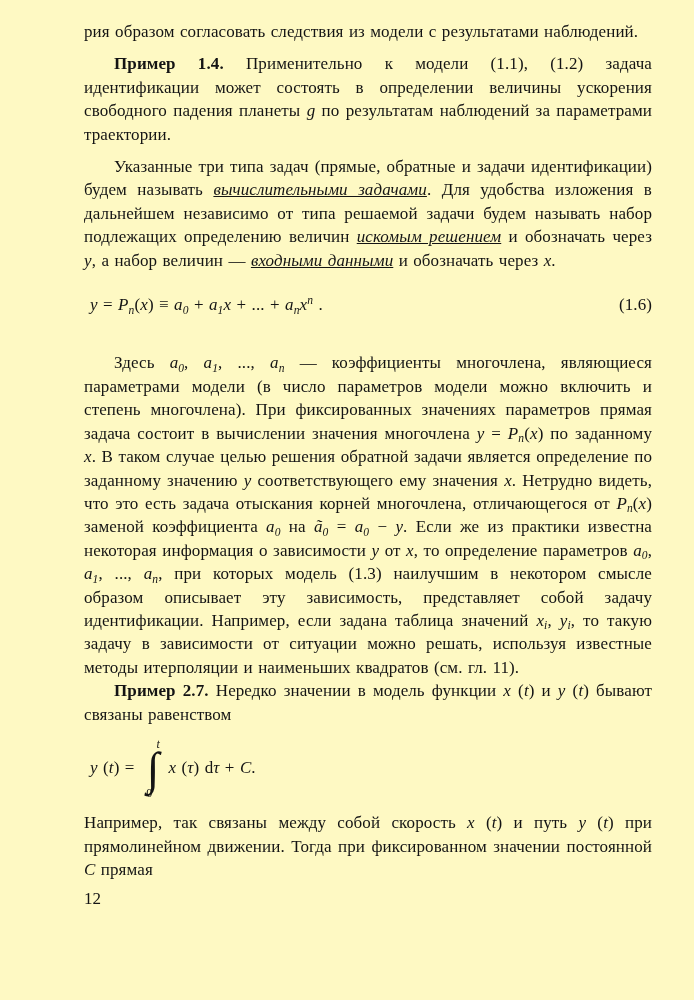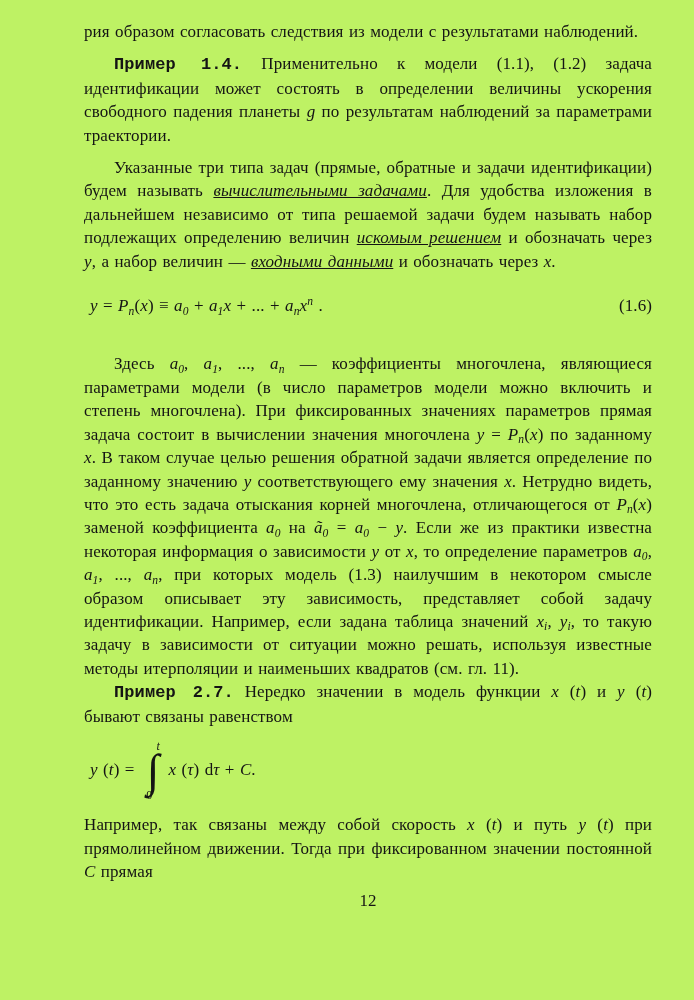--- a/index.html
+++ b/index.html
@@ -5,21 +5,21 @@
   html, body { margin: 0; padding: 0; }
   body {
     background: #e8e8e6;
     font-family: "Liberation Serif", "DejaVu Serif", serif;
   }
   .sheet {
     position: relative;
     width: 694px;
     height: 1000px;
     margin: 0 auto;
-    background: #bef264;
+    background: #fef9c3;
     color: #141414;
     overflow: hidden;
   }
   .text-column {
     position: absolute;
     left: 84px;
     top: 20px;
     width: 568px;
     font-size: 17px;
     line-height: 23.4px;
@@ -28,21 +28,21 @@
   }
   .para {
     margin: 0;
     text-align: justify;
   }
   .para.indent { text-indent: 30px; }
   .gap-s { margin-top: 9px; }
   .gap-m { margin-top: 17px; }
 
   .seg-n { font-style: normal; }
-  .seg-b { font-weight: bold; font-family: Liberation Mono, monospace; }
+  .seg-b { font-weight: bold; }
   .seg-i { font-style: italic; text-decoration: underline; }
   .seg-m { font-style: italic; }
 
   sub.seg-sub, sup.seg-sup {
     font-size: 68%;
     font-style: italic;
     line-height: 0;
     vertical-align: baseline;
     position: relative;
   }
@@ -81,21 +81,21 @@
     transform: translateX(-4px);
     margin-top: -3px;
   }
   .int-sign {
     font-size: 46px;
     line-height: 0.92;
     font-style: normal;
   }
   .page-number {
     margin-top: 5px;
-    text-align: center;
+    text-align: left;
     font-size: 17px;
   }
 </style>
 </head>
 <body>
 
 <div class="sheet">
   <div class="text-column">
     <div>
         <p class="para"><span class="seg-n">рия образом согласовать следствия из модели с результатами наблюдений.</span></p>

